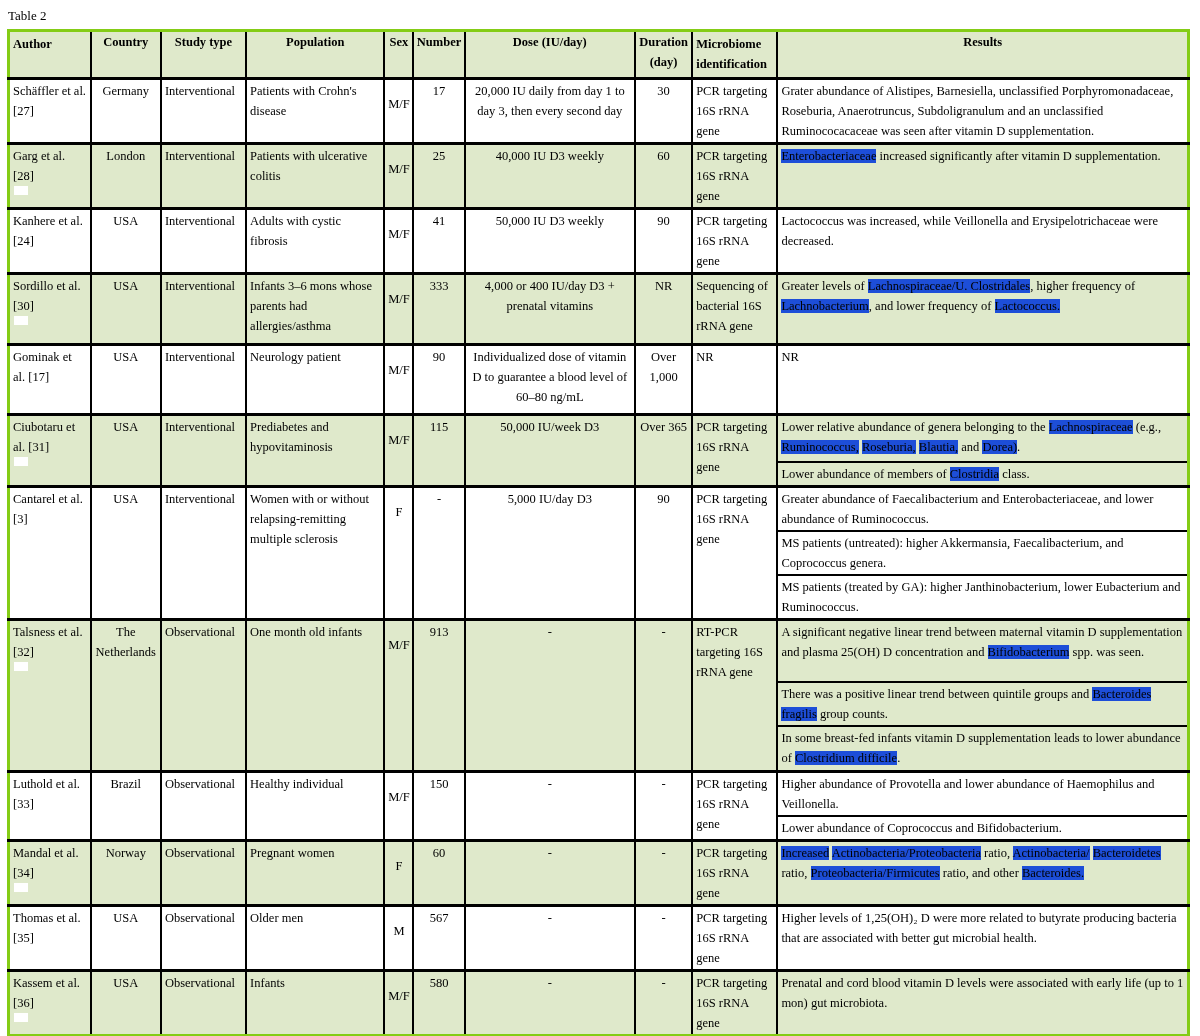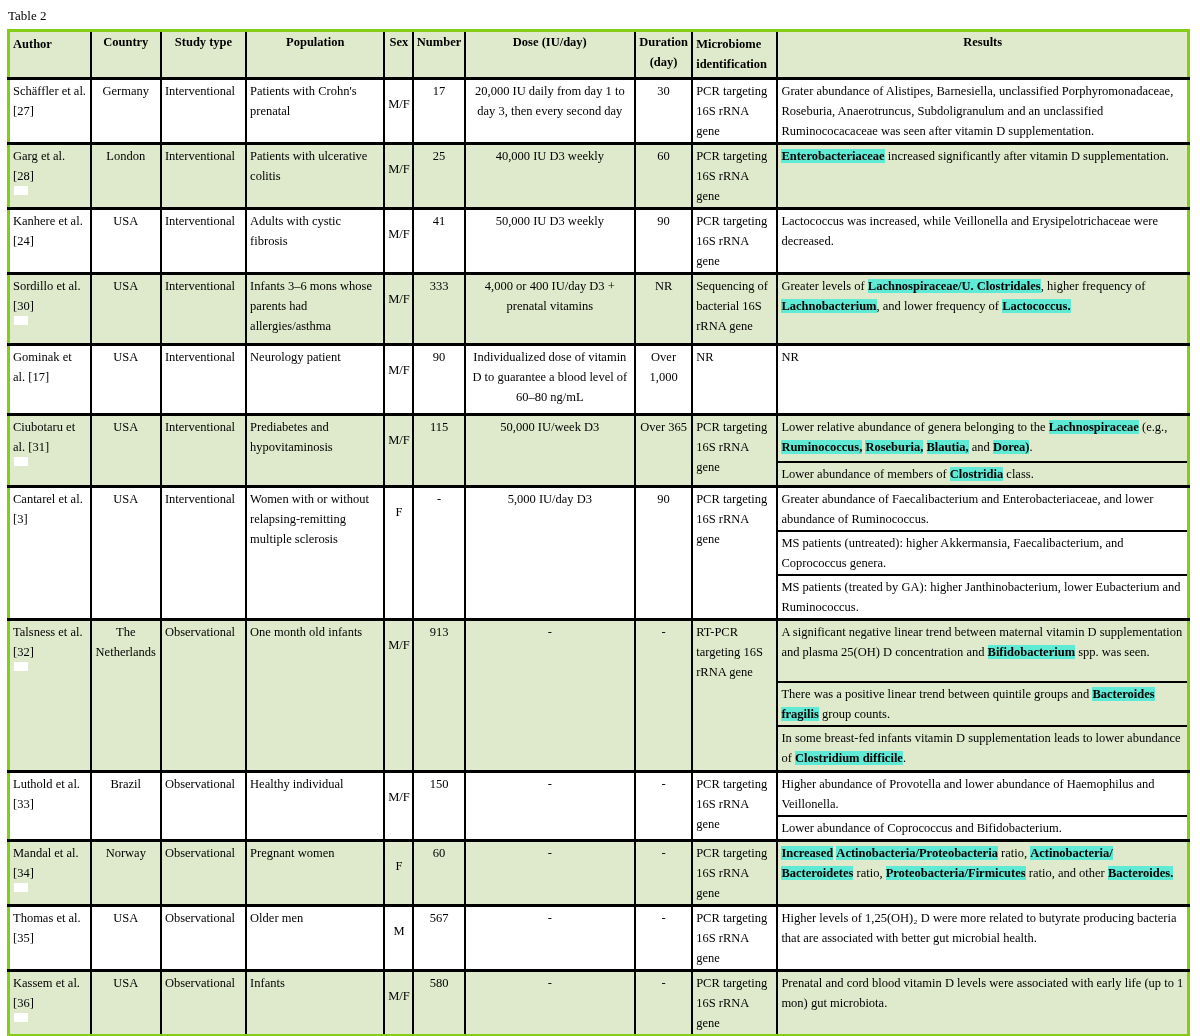--- a/index.html
+++ b/index.html
@@ -36,21 +36,21 @@
     vertical-align: top;
   }
   th.left { text-align: left; padding: 2px 3px; }
   tr.rs > td { border-top: 3px solid #000; }
   tr.g > td { background: #dfe9cb; }
   tr.w > td { background: #ffffff; }
   td.c-country, td.c-sex, td.c-num, td.c-dose, td.c-dur { text-align: center; }
   td.c-sex { padding: 14px 0; }
   td.c-num { padding: 1px 14px; }
   td.c-dur { padding: 1px 1px; }
-  .hl { background: #5eead4; font-weight: bold; }
+  .hl { background: #1d4ed8; }
   
   tr.g td.c-author .ref-patch {
     display: block; width: 14px; height: 9px; background: #ffffff; margin: 0 0 0 1px;
   }
 </style>
 </head>
 <body>
 
 <div class="page">
 
@@ -83,21 +83,21 @@
 (day)</th>
       <th class="left">Microbiome
 identification</th>
       <th>Results</th>
     </tr>
 
     <tr class="rs w" style="height:61px">
       <td class="c-author">Schäffler et al. [27]</td>
       <td class="c-country">Germany</td>
       <td class="c-study">Interventional</td>
-      <td class="c-pop">Patients with Crohn's prenatal</td>
+      <td class="c-pop">Patients with Crohn's disease</td>
       <td class="c-sex">M/F</td>
       <td class="c-num">17</td>
       <td class="c-dose">20,000 IU daily from day 1 to day 3, then every second day</td>
       <td class="c-dur">30</td>
       <td class="c-micro">PCR targeting 16S rRNA gene</td>
       <td class="c-res">Grater abundance of Alistipes, Barnesiella, unclassified Porphyromonadaceae, Roseburia, Anaerotruncus, Subdoligranulum and an unclassified Ruminococacaceae was seen after vitamin D supplementation.</td>
     </tr>
 
     <tr class="rs g" style="height:62px">
       <td class="c-author">Garg et al. [28]<span class="ref-patch"></span></td>

